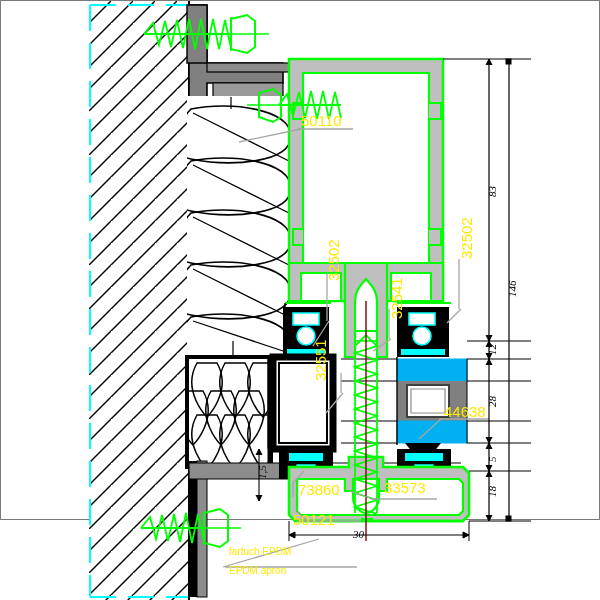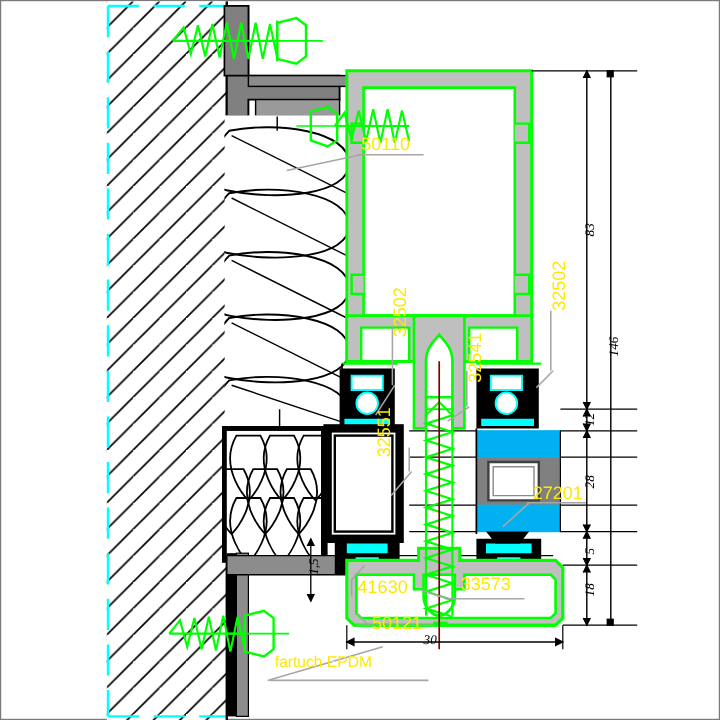--- a/index.html
+++ b/index.html
@@ -2,36 +2,36 @@
 <html><head>
 <meta charset="utf-8">
 <title>CAD Section Detail</title>
 <style>
   html,body{margin:0;padding:0;background:#fff;}
   body{
     font-family:"Liberation Sans", sans-serif;
     width:600px;height:600px;overflow:hidden;
   }
   #stage{
-    position:relative;width:600px;height:600px;background:#ffffff;
+    position:relative;width:600px;height:520px;background:#ffffff;
     border:1px solid #7a7a7a;box-sizing:border-box;padding-left:32px;
   }
   #svgroot{position:absolute;left:0;top:0;width:600px;height:600px;}
   .lbl{
     position:absolute;color:#ffe800;font-size:15px;line-height:15px;
     font-family:"Liberation Sans", sans-serif;white-space:nowrap;
     letter-spacing:0px;
   }
   .lbl.vert{ transform-origin:0 0; }
   .dimtxt{
     position:absolute;color:#000;font-size:11px;line-height:11px;
     font-family:"Liberation Serif", serif;font-style:italic;white-space:nowrap;
   }
   .note{
-    position:absolute;color:#ffe800;font-size:13px;line-height:17px;
+    position:absolute;color:#ffe800;font-size:10px;line-height:17px;
     font-family:"Liberation Sans", sans-serif;white-space:nowrap;
   }
 </style>
 </head>
 <body>
 
 <div id="stage">
 
   <svg id="svgroot" viewBox="0 0 600 600">
     <defs>
@@ -335,29 +335,30 @@
   <div class="lbl" style="left:300px;top:112px;">50110</div>
 
   <div class="lbl vert" style="left:325px;top:280px;transform:rotate(-90deg);">32502</div>
 
   <div class="lbl vert" style="left:458px;top:258px;transform:rotate(-90deg);">32502</div>
 
   <div class="lbl vert" style="left:388px;top:318px;transform:rotate(-90deg);">32541</div>
 
   <div class="lbl vert" style="left:312px;top:380px;transform:rotate(-90deg);">32551</div>
 
-  <div class="lbl" style="left:443px;top:403px;">27201</div>
-
-  <div class="lbl" style="left:297px;top:481px;">41630</div>
+  <div class="lbl" style="left:443px;top:403px;">44638</div>
+
+  <div class="lbl" style="left:297px;top:481px;">73860</div>
 
   <div class="lbl" style="left:383px;top:479px;">33573</div>
 
-  <div class="lbl" style="left:309px;top:511px;">50121</div>
+  <div class="lbl" style="left:292px;top:511px;">50121</div>
 
   <div class="note" style="left:228px;top:542px;">fartuch EPDM</div>
+  <div class="note" style="left:228px;top:561px;">EPDM apron</div>
 
   <div class="dimtxt" style="left:486px;top:196px;transform:rotate(-90deg);transform-origin:0 0;">83</div>
 
   <div class="dimtxt" style="left:506px;top:296px;transform:rotate(-90deg);transform-origin:0 0;">146</div>
 
   <div class="dimtxt" style="left:486px;top:354px;transform:rotate(-90deg);transform-origin:0 0;">12</div>
 
   <div class="dimtxt" style="left:486px;top:406px;transform:rotate(-90deg);transform-origin:0 0;">28</div>
 
   <div class="dimtxt" style="left:486px;top:461px;transform:rotate(-90deg);transform-origin:0 0;">5</div>

